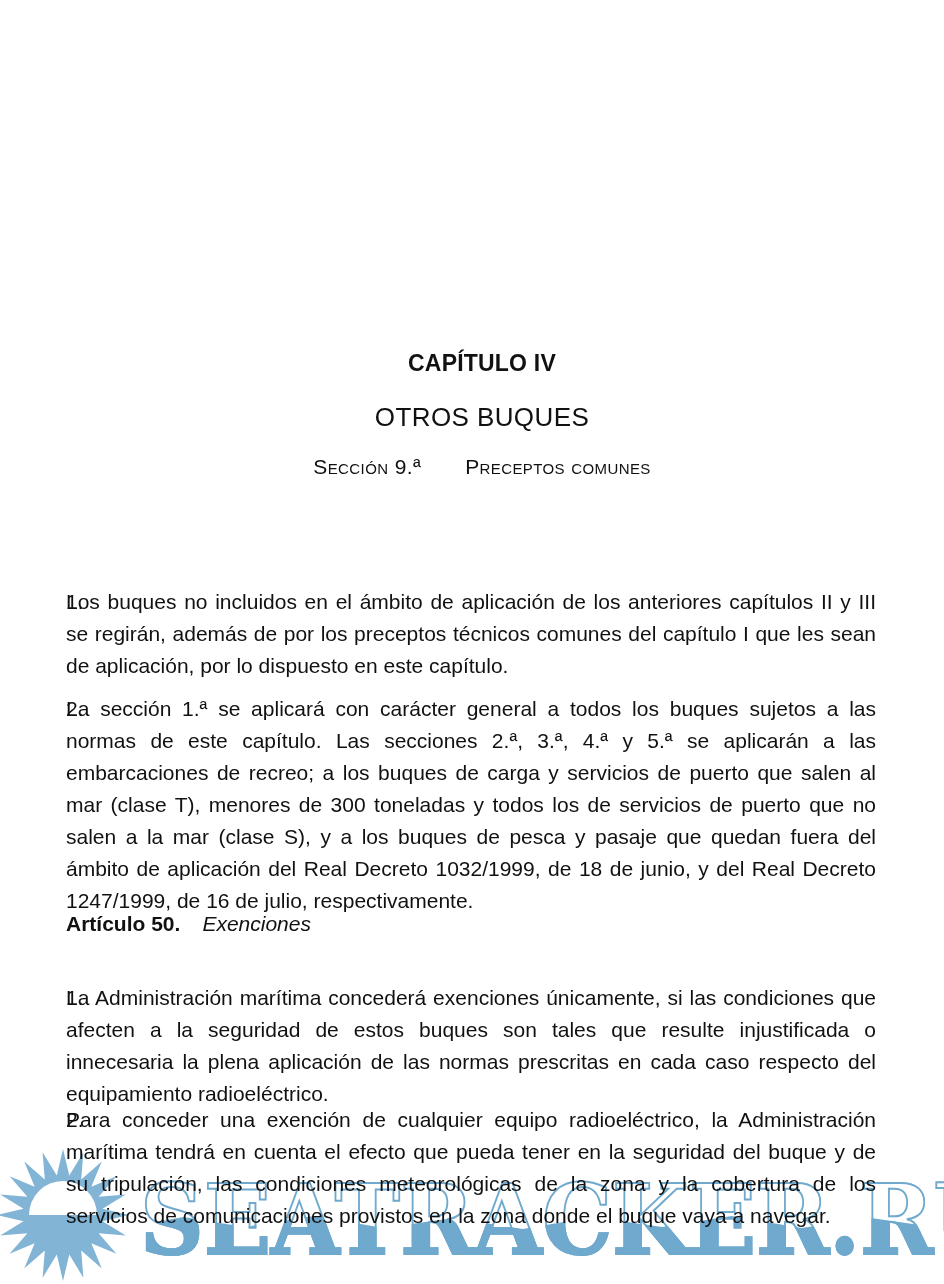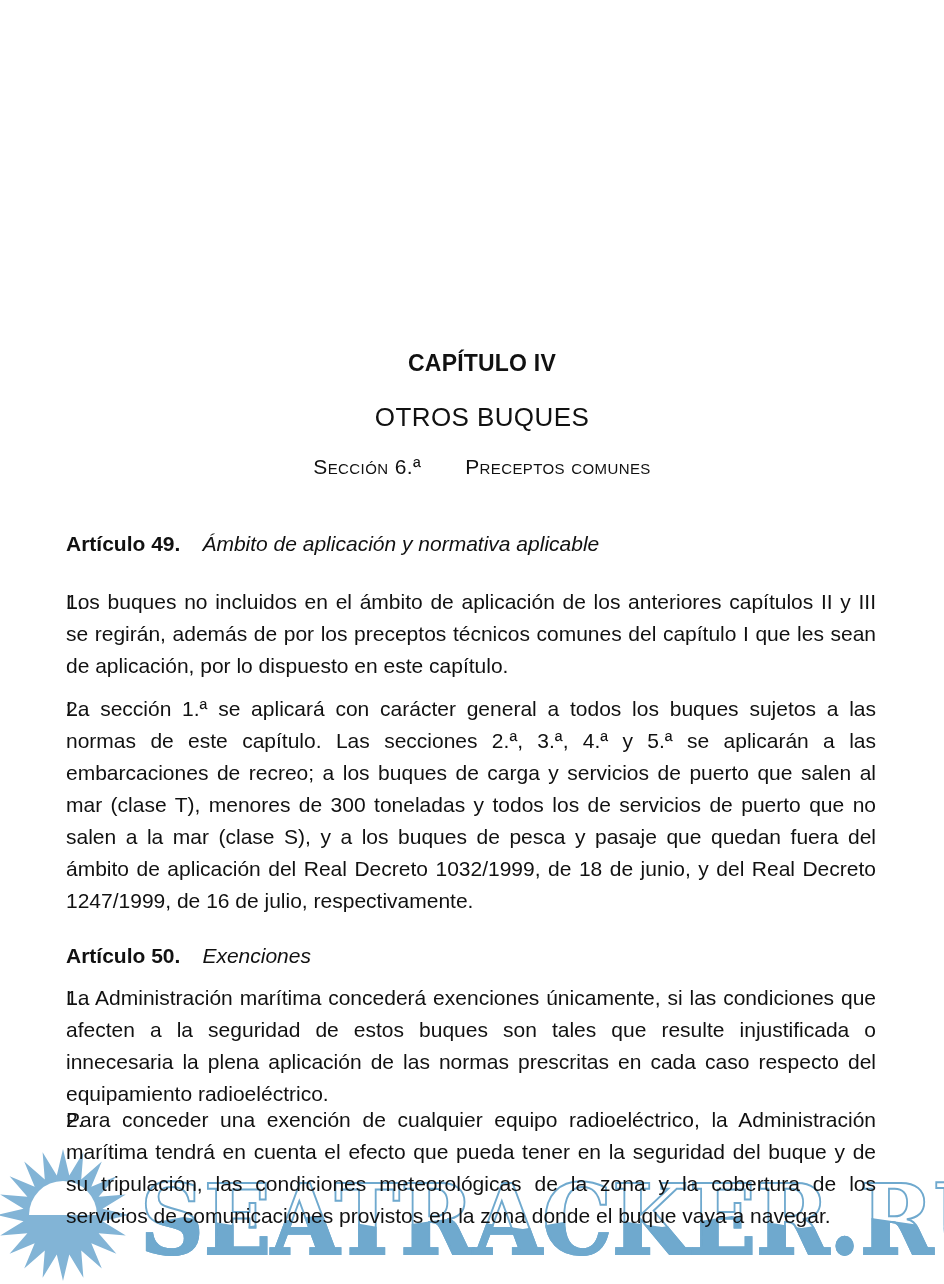--- a/index.html
+++ b/index.html
@@ -138,38 +138,35 @@
       <span class="wm-outline">SEATRACKER.RU</span>
     </div>
   </div>
 
   <div class="page">
 
     <div class="heading chapter">CAPÍTULO IV</div>
     <div class="heading subtitle">OTROS BUQUES</div>
 
     <div class="heading section">
-      <span class="section-label">Sección 6.ª</span><span class="section-title">Preceptos comunes</span>
+      <span class="section-label">Sección 9.ª</span><span class="section-title">Preceptos comunes</span>
     </div>
 
-    <div class="art-heading" style="top:532px">
-      <span class="art-label">Artículo 49.</span><span class="art-title">Ámbito de aplicación y normativa aplicable</span>
-    </div>
 
     <div class="para" style="top:586px">
       <span class="pnum">1.</span>
       <div class="ptext">Los buques no incluidos en el ámbito de aplicación de los anteriores capítulos II y III se regirán, además de por los preceptos técnicos comunes del capítulo I que les sean de aplicación, por lo dispuesto en este capítulo.</div>
     </div>
 
     <div class="para" style="top:693px">
       <span class="pnum">2.</span>
       <div class="ptext">La sección 1.ª se aplicará con carácter general a todos los buques sujetos a las normas de este capítulo. Las secciones 2.ª, 3.ª, 4.ª y 5.ª se aplicarán a las embarcaciones de recreo; a los buques de carga y servicios de puerto que salen al mar (clase T), menores de 300 toneladas y todos los de servicios de puerto que no salen a la mar (clase S), y a los buques de pesca y pasaje que quedan fuera del ámbito de aplicación del Real Decreto 1032/1999, de 18 de junio, y del Real Decreto 1247/1999, de 16 de julio, respectivamente.</div>
     </div>
 
-    <div class="art-heading" style="top:944px">
+    <div class="art-heading" style="top:912px">
       <span class="art-label">Artículo 50.</span><span class="art-title">Exenciones</span>
     </div>
 
     <div class="para" style="top:982px">
       <span class="pnum">1.</span>
       <div class="ptext">La Administración marítima concederá exenciones únicamente, si las condiciones que afecten a la seguridad de estos buques son tales que resulte injustificada o innecesaria la plena aplicación de las normas prescritas en cada caso respecto del equipamiento radioeléctrico.</div>
     </div>
 
     <div class="para" style="top:1104px">
       <span class="pnum">2.</span>

